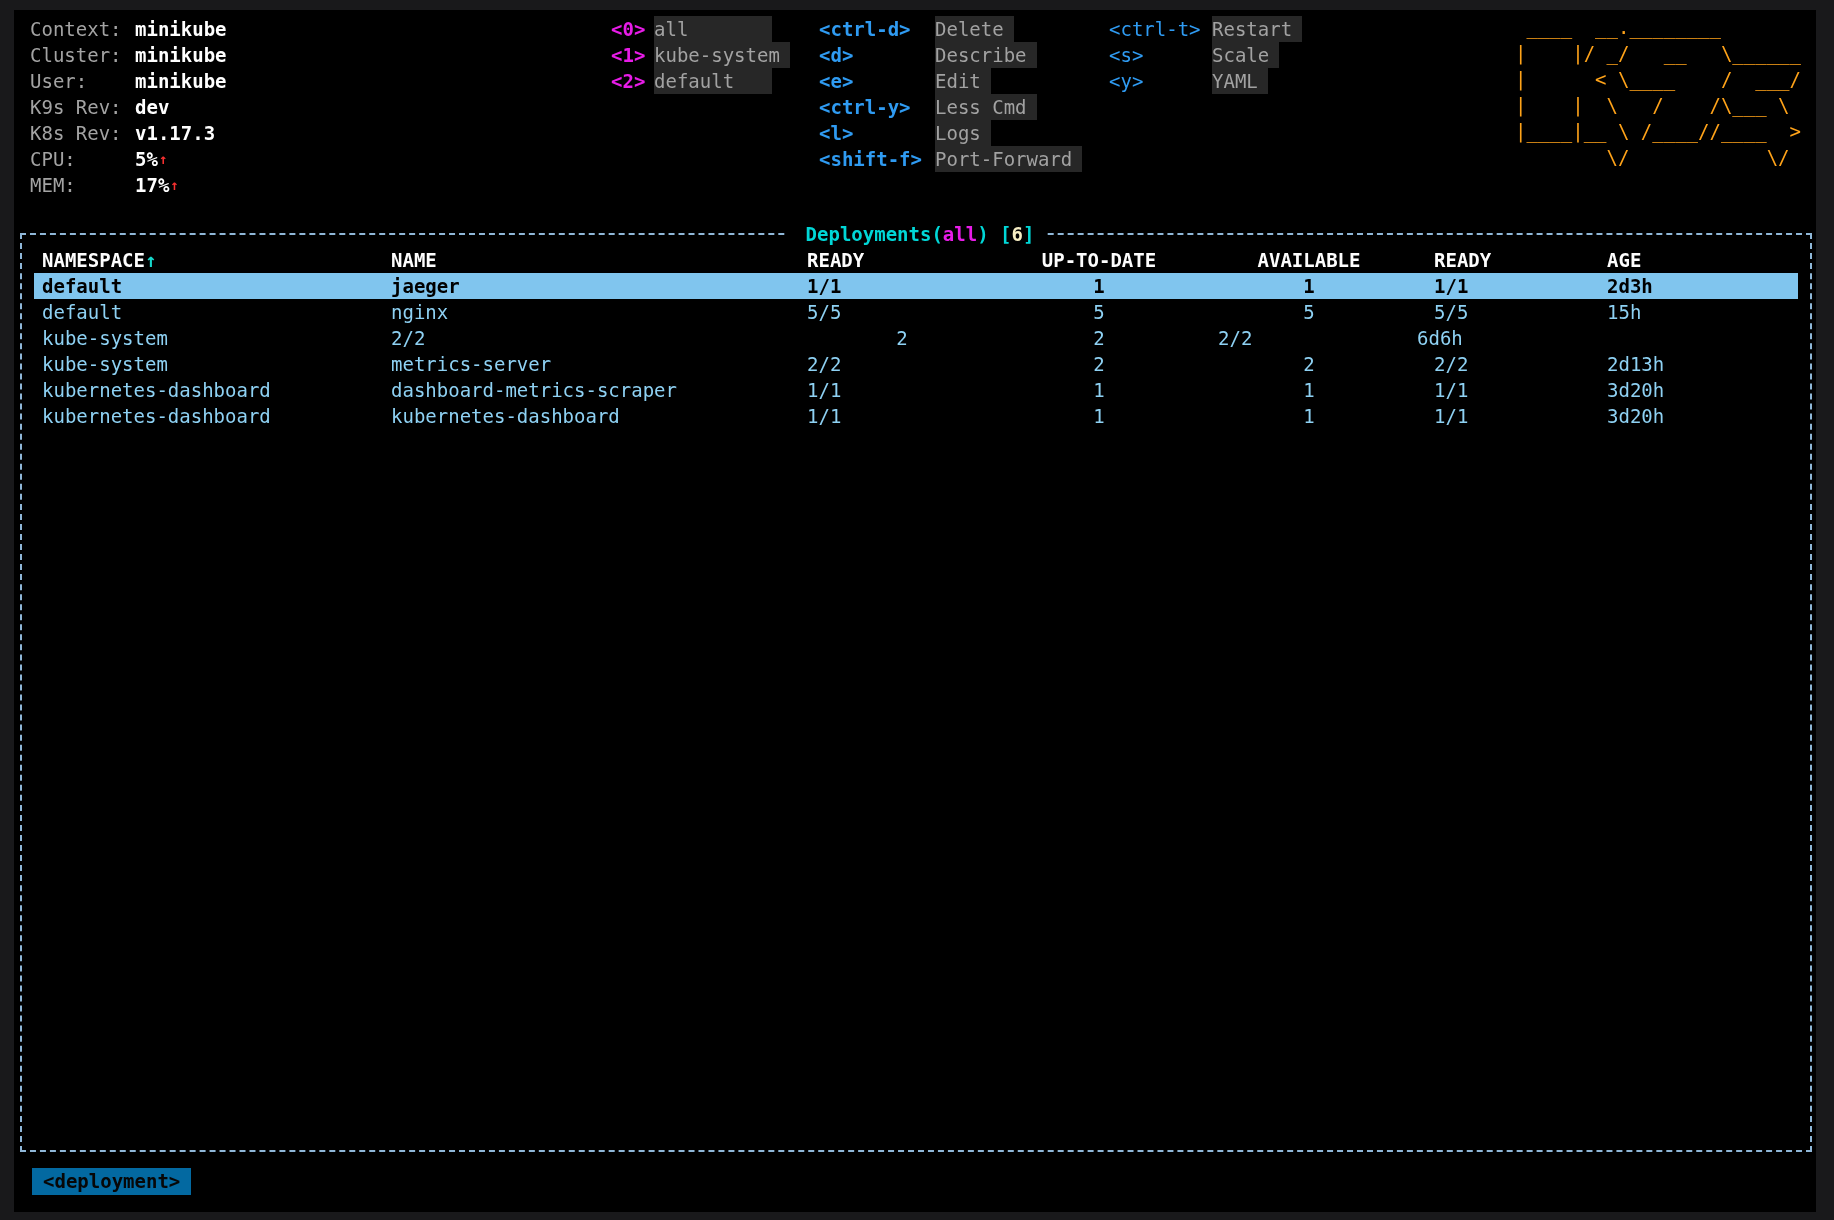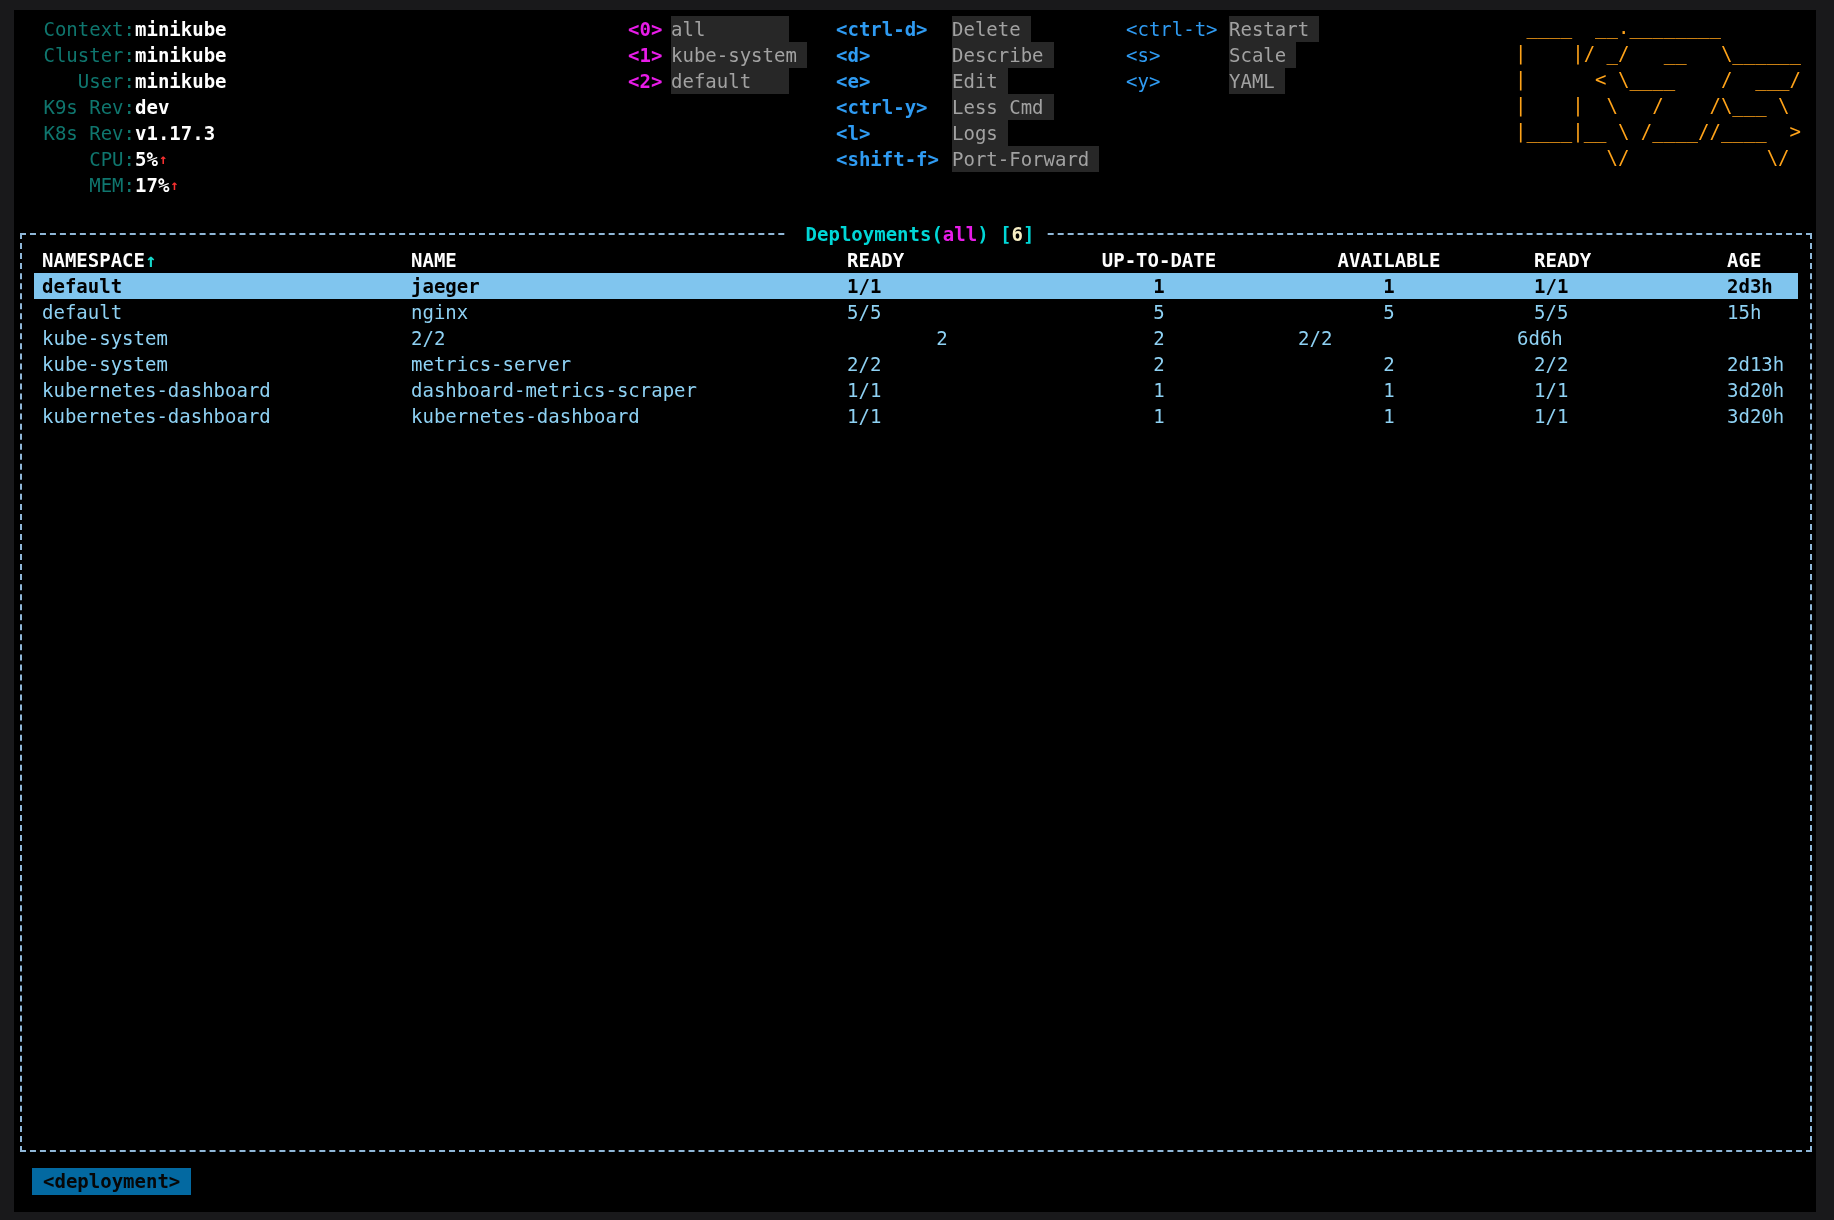--- a/index.html
+++ b/index.html
@@ -4,25 +4,25 @@
 <style>
   * { margin:0; padding:0; box-sizing:border-box; }
   html,body { width:1834px; height:1220px; background:#19191b; overflow:hidden; }
   body { font-family:"DejaVu Sans Mono", monospace; font-size:19px; }
 
   .terminal { position:absolute; left:14px; top:10px; width:1802px; height:1202px; background:#000; }
 
   
   .info { position:absolute; left:16px; top:6px; }
   .info-row { height:26px; line-height:26px; white-space:pre; }
-  .info-label { display:inline-block; width:105px; color:#0f766e;text-align:right; }
+  .info-label { display:inline-block; width:105px; color:#a3a3a3; }
   .info-value { color:#ffffff; font-weight:bold; }
   .delta { color:#f83030; font-weight:bold; font-size:14px; vertical-align:2px; margin-left:1px; }
 
-  .menu-row { height:26px; line-height:26px; white-space:pre;margin-left:17px; }
+  .menu-row { height:26px; line-height:26px; white-space:pre; }
   .menu-label { display:inline-block; background:#272727; color:#a2a2a2; padding-right:10px; }
 
   .ns { position:absolute; left:597px; top:6px; }
   .ns .key { display:inline-block; width:43px; color:#e81ce8; font-weight:bold; }
   .ns .menu-label { min-width:118px; }
 
   .hka { position:absolute; left:805px; top:6px; }
   .hka .key { display:inline-block; width:116px; color:#2f9bf2; font-weight:bold; }
   .hkb { position:absolute; left:1095px; top:6px; }
   .hkb .key { display:inline-block; width:103px; color:#2f9bf2; font-weight:normal; }
@@ -35,21 +35,21 @@
            border:2px dashed #8fb7d8; }
   .frame-title { position:absolute; top:-15px; left:50%; transform:translateX(-50%);
                  background:#000; padding:0 10px; line-height:28px; white-space:pre; }
   .t-res  { color:#00d7d7; font-weight:bold;padding-left:8px; }
   .t-punc { color:#00d7d7; font-weight:bold; }
   .t-scope{ color:#e81ce8; font-weight:bold; }
   .t-count{ color:#f6edc3; font-weight:bold; }
 
   .table-body { margin:12px 12px 0 12px; }
   .t-head, .t-row { display:grid; grid-template-columns:357px 416px 190px 204px 216px 190px auto;
-                    height:26px; line-height:26px; white-space:pre;gap:20px; }
+                    height:26px; line-height:26px; white-space:pre; }
   .t-head { color:#fdfdfd; font-weight:bold; }
   .c1 { padding-left:8px; }
   .c4, .c5 { text-align:center; }
   .c6 { padding-left:17px; }
   .sort-arrow { color:#16d7cb; }
   .t-row { color:#8ed1f3; }
   .t-row.selected { background:#80c5ee; color:#000; font-weight:bold; }
 
   
   .crumb { position:absolute; left:18px; top:1158px; height:27px; line-height:27px;

